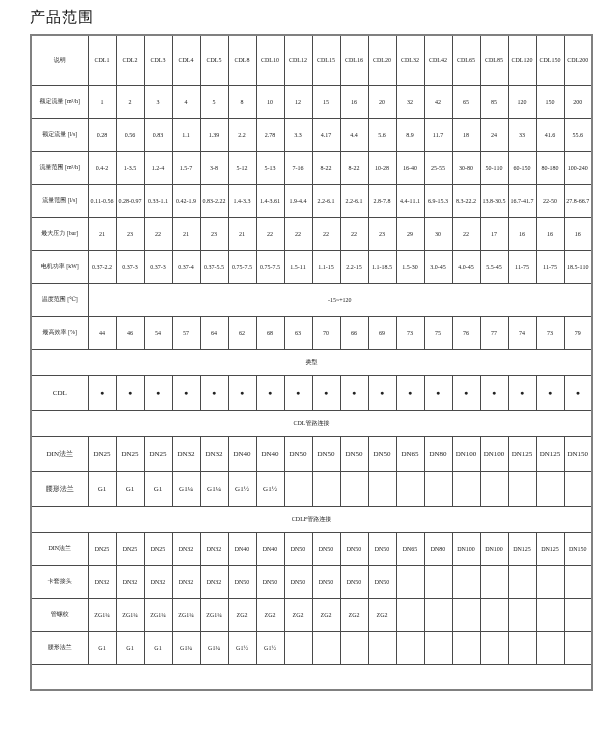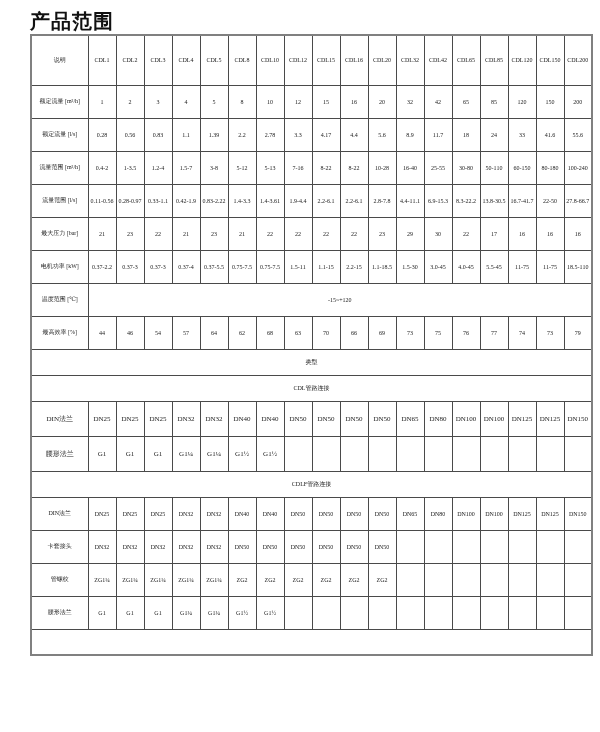--- a/index.html
+++ b/index.html
@@ -4,21 +4,21 @@
 <style>
   html,body{margin:0;padding:0;background:#ffffff;}
   body{
     width:600px;height:732px;position:relative;overflow:hidden;
     font-family:"Liberation Serif","DejaVu Serif",serif;
     color:#1c1c1c;
   }
   .page-title{
     position:absolute;left:30px;top:8px;margin:0;
     font-family:"Liberation Sans","DejaVu Sans",sans-serif;
-    font-weight:bold;font-size:20px;letter-spacing:1px;color:#111;
+    font-weight:normal;font-size:15px;letter-spacing:1px;color:#111;
   }
   table.spec{
     position:absolute;left:30px;top:34px;
     border-collapse:collapse;table-layout:fixed;
     border:2px solid #808080;
     width:563px;
   }
   table.spec td{
     border:1px solid #4a4a4a;
     text-align:center;vertical-align:middle;
@@ -233,20 +233,41 @@
         <td>75</td>
         <td>76</td>
         <td>77</td>
         <td>74</td>
         <td>73</td>
         <td>79</td>
       </tr>
       <tr class="r-section">
         <td class="c-sec" colspan="19">类型</td>
       </tr>
+      <tr class="r-dots">
+        <td class="c-lbl">CDL</td>
+        <td>●</td>
+        <td>●</td>
+        <td>●</td>
+        <td>●</td>
+        <td>●</td>
+        <td>●</td>
+        <td>●</td>
+        <td>●</td>
+        <td>●</td>
+        <td>●</td>
+        <td>●</td>
+        <td>●</td>
+        <td>●</td>
+        <td>●</td>
+        <td>●</td>
+        <td>●</td>
+        <td>●</td>
+        <td>●</td>
+      </tr>
       <tr class="r-section">
         <td class="c-sec" colspan="19">CDL管路连接</td>
       </tr>
       <tr class="r-dots">
         <td class="c-lbl">DIN法兰</td>
         <td>DN25</td>
         <td>DN25</td>
         <td>DN25</td>
         <td>DN32</td>
         <td>DN32</td>

